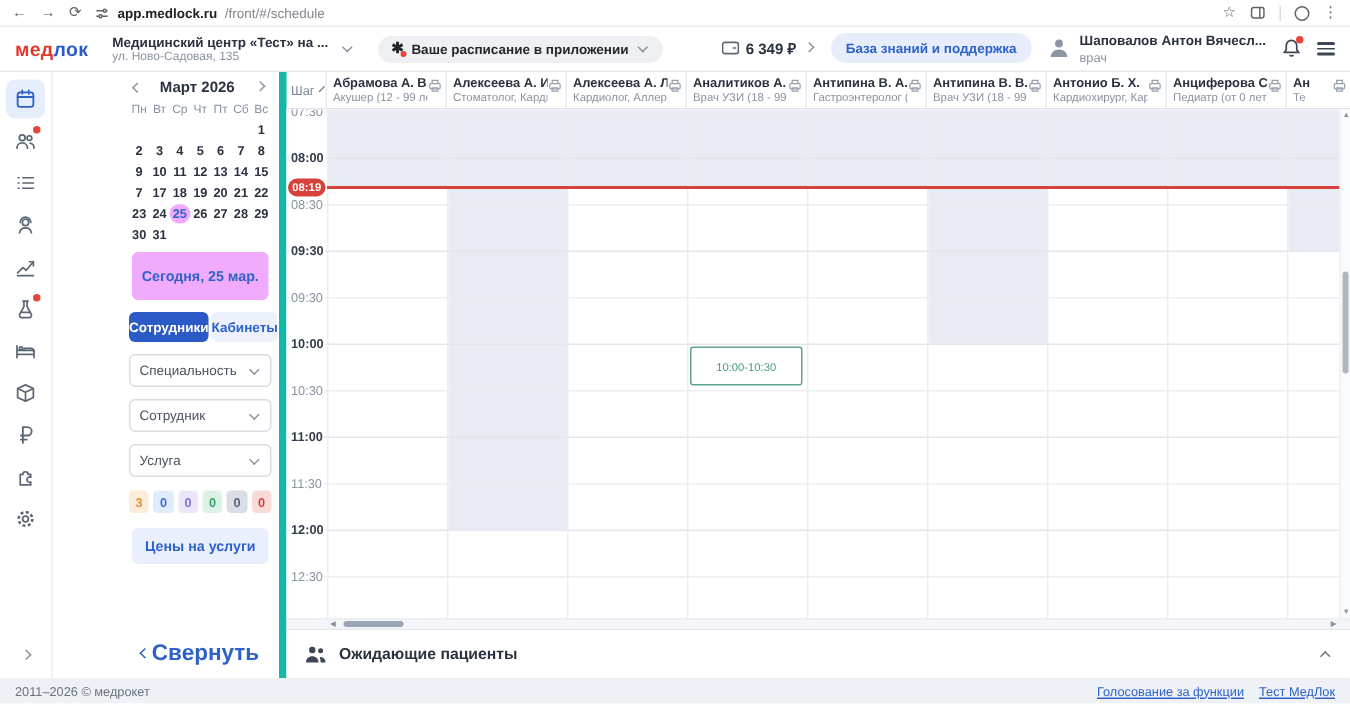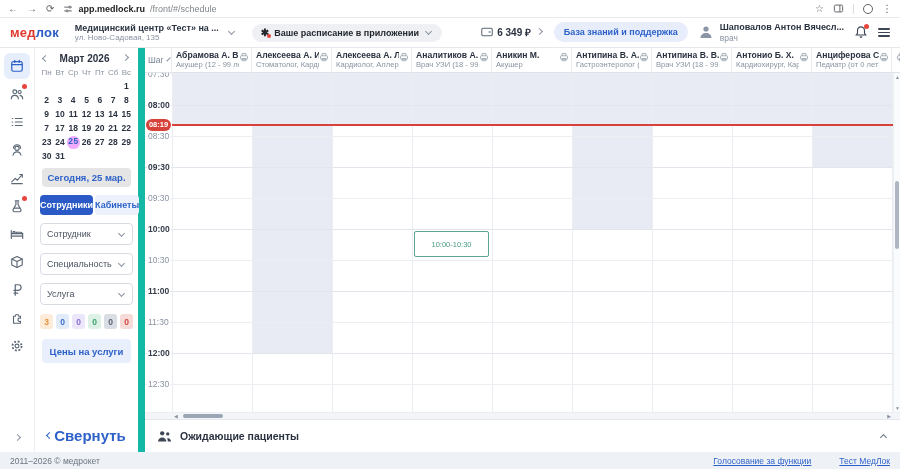--- a/index.html
+++ b/index.html
@@ -41,28 +41,28 @@
   
   .layout { display:flex; height:404px; }
 
   .iconbar { width:35px; border-right:1px solid #eceef1; position:relative; flex:none; padding-top:3px; }
   .icon-item { width:26px; height:26px; margin:2px auto; display:flex; align-items:center; justify-content:center; border-radius:6px; color:#5b6775; position:relative; }
   .icon-item.active { background:#e7eefb; color:#2e62c9; }
   .icon-item .rdot { position:absolute; top:3px; right:3px; width:5px; height:5px; background:#e8443a; border-radius:50%; }
   .iconbar .expand { position:absolute; bottom:8px; left:0; width:100%; text-align:center; color:#8a93a2; }
 
   
-  .panel { width:110px; border-right:7px solid #14b8a6; flex:none; position:relative; padding-top:5px; }
+  .panel { width:110px; border-right:5px solid #14b8a6; flex:none; position:relative; padding-top:5px;margin-left:46px; }
   .cal-head { display:flex; align-items:center; justify-content:space-between; padding:0 8px; }
   .cal-title { font-size:10px; font-weight:800; color:#2a3240; }
   .cal-grid { display:grid; grid-template-columns:repeat(7,1fr); padding:3px 5px 0; row-gap:1px; }
   .cal-wd { font-size:8px; color:#8a93a2; text-align:center; height:12px; line-height:12px; }
   .cal-day { font-size:8.5px; font-weight:700; color:#2a3240; text-align:center; height:13px; line-height:13px; border-radius:50%; }
-  .cal-day.sel { background:#f0abfc; color:#2e62c9;font-family:Liberation Mono, monospace; }
-  .today-btn { margin:5px 7px 0; background:#e5e5e5; color:#2e62c9; font-size:9.5px; font-weight:700; height:19px; border-radius:4px; display:flex; align-items:center; justify-content:center; }
+  .cal-day.sel { background:#f0abfc; color:#2e62c9; }
+  .today-btn { margin:5px 7px 0; background:#f0abfc; color:#2e62c9; font-size:9.5px; font-weight:700; height:32px; border-radius:4px; display:flex; align-items:center; justify-content:center; }
   .tabs { margin:8px 5px 0; display:flex; gap:2px; }
   .tab { flex:1; height:20px; font-size:9px; font-weight:700; border-radius:4px; display:flex; align-items:center; justify-content:center; color:#2e62c9; background:#edf1fb; }
   .tab.active { background:#2b5ac6; color:#fff; }
   .select { margin:8px 5px 0; height:22px; border:1px solid #d7dce3; border-radius:4px; display:flex; align-items:center; justify-content:space-between; padding:0 6px; font-size:9px; color:#4a5361; background:#fff; }
   .badges { margin:9px 5px 0; display:flex; gap:3px; }
   .badge { flex:1; height:15px; border-radius:3px; font-size:8.5px; font-weight:700; display:flex; align-items:center; justify-content:center; }
   .prices-btn { margin:10px 7px 0; background:#e9effc; color:#2e62c9; font-size:9.5px; font-weight:700; height:24px; border-radius:4px; display:flex; align-items:center; justify-content:center; }
   .collapse { position:absolute; bottom:8px; left:0; width:100%; display:flex; align-items:center; justify-content:center; gap:2px; color:#2e62c9; font-size:15px; font-weight:600; }
   .chev.left { transform:rotate(135deg); margin:0; border-color:#2e62c9; }
 
@@ -96,21 +96,21 @@
   .hscroll { height:7px; background:#f3f5f8; position:relative; border-top:1px solid #eceef2; }
   .hthumb { position:absolute; left:38px; top:1px; width:40px; height:4px; background:#9aa6b5; border-radius:2px; }
   .hscroll .ar { position:absolute; top:0; font-size:5px; color:#8a93a2; line-height:7px; }
 
   .waiting-bar { height:28px; border-top:1px solid #e4e7eb; display:flex; align-items:center; padding:16px 12px; gap:8px; background:#fff; box-shadow:0 -1px 3px rgba(30,40,60,.05); }
   .waiting-title { font-size:10.5px; font-weight:700; color:#2a3240; }
   .waiting-bar .chev.up { margin-left:auto; border-color:#6b7480; }
 
   
   .footer { height:17px; background:#eef1f6; display:flex; align-items:center; padding:0 10px; font-size:8.5px; color:#6b7480; }
-  .footer .links { margin-left:auto; display:flex; gap:28px; }
+  .footer .links { margin-left:auto; display:flex; gap:10px; }
   .footer a { color:#2e62c9; text-decoration:underline; }
 
   svg { display:block; }
 </style>
 </head>
 <body>
 
 <div class="browser-bar">
   <span class="bicon">←</span>
   <span class="bicon">→</span>
@@ -348,25 +348,25 @@
         <div class="cal-day"></div>
         <div class="cal-day"></div>
       </div>
     <div class="today-btn">Сегодня, 25 мар.</div>
     <div class="tabs">
         <div class="tab active">Сотрудники</div>
         <div class="tab">Кабинеты</div>
       </div>
     <div>
         <div class="select">
+          <div>Специальность</div>
+          <div class="chev"></div>
+        </div>
+        <div class="select">
           <div>Сотрудник</div>
-          <div class="chev"></div>
-        </div>
-        <div class="select">
-          <div>Специальность</div>
           <div class="chev"></div>
         </div>
         <div class="select">
           <div>Услуга</div>
           <div class="chev"></div>
         </div>
       </div>
     <div class="badges">
         <div class="badge" style="background: rgb(252, 236, 217); color: rgb(232, 146, 58);">3</div>
         <div class="badge" style="background: rgb(226, 235, 250); color: rgb(61, 111, 208);">0</div>
@@ -420,32 +420,20 @@
               <g stroke="currentColor" stroke-width="1.4" fill="none">
                 <rect x="2.5" y="6" width="11" height="5.5" rx="1"></rect>
                 <path d="M5 6V2.5h6V6M5 10.5h6V14H5z"></path>
               </g>
             </svg>
           </div>
         </div>
         <div class="gh-col">
           <div class="gh-name">Аналитиков А. А.</div>
           <div class="gh-spec">Врач УЗИ (18 - 99 л...</div>
-          <div class="gh-print">
-            <svg width="10" height="10" viewBox="0 0 16 16">
-              <g stroke="currentColor" stroke-width="1.4" fill="none">
-                <rect x="2.5" y="6" width="11" height="5.5" rx="1"></rect>
-                <path d="M5 6V2.5h6V6M5 10.5h6V14H5z"></path>
-              </g>
-            </svg>
-          </div>
-        </div>
-        <div class="gh-col">
-          <div class="gh-name">Аникин М.</div>
-          <div class="gh-spec">Акушер</div>
           <div class="gh-print">
             <svg width="10" height="10" viewBox="0 0 16 16">
               <g stroke="currentColor" stroke-width="1.4" fill="none">
                 <rect x="2.5" y="6" width="11" height="5.5" rx="1"></rect>
                 <path d="M5 6V2.5h6V6M5 10.5h6V14H5z"></path>
               </g>
             </svg>
           </div>
         </div>
         <div class="gh-col">

